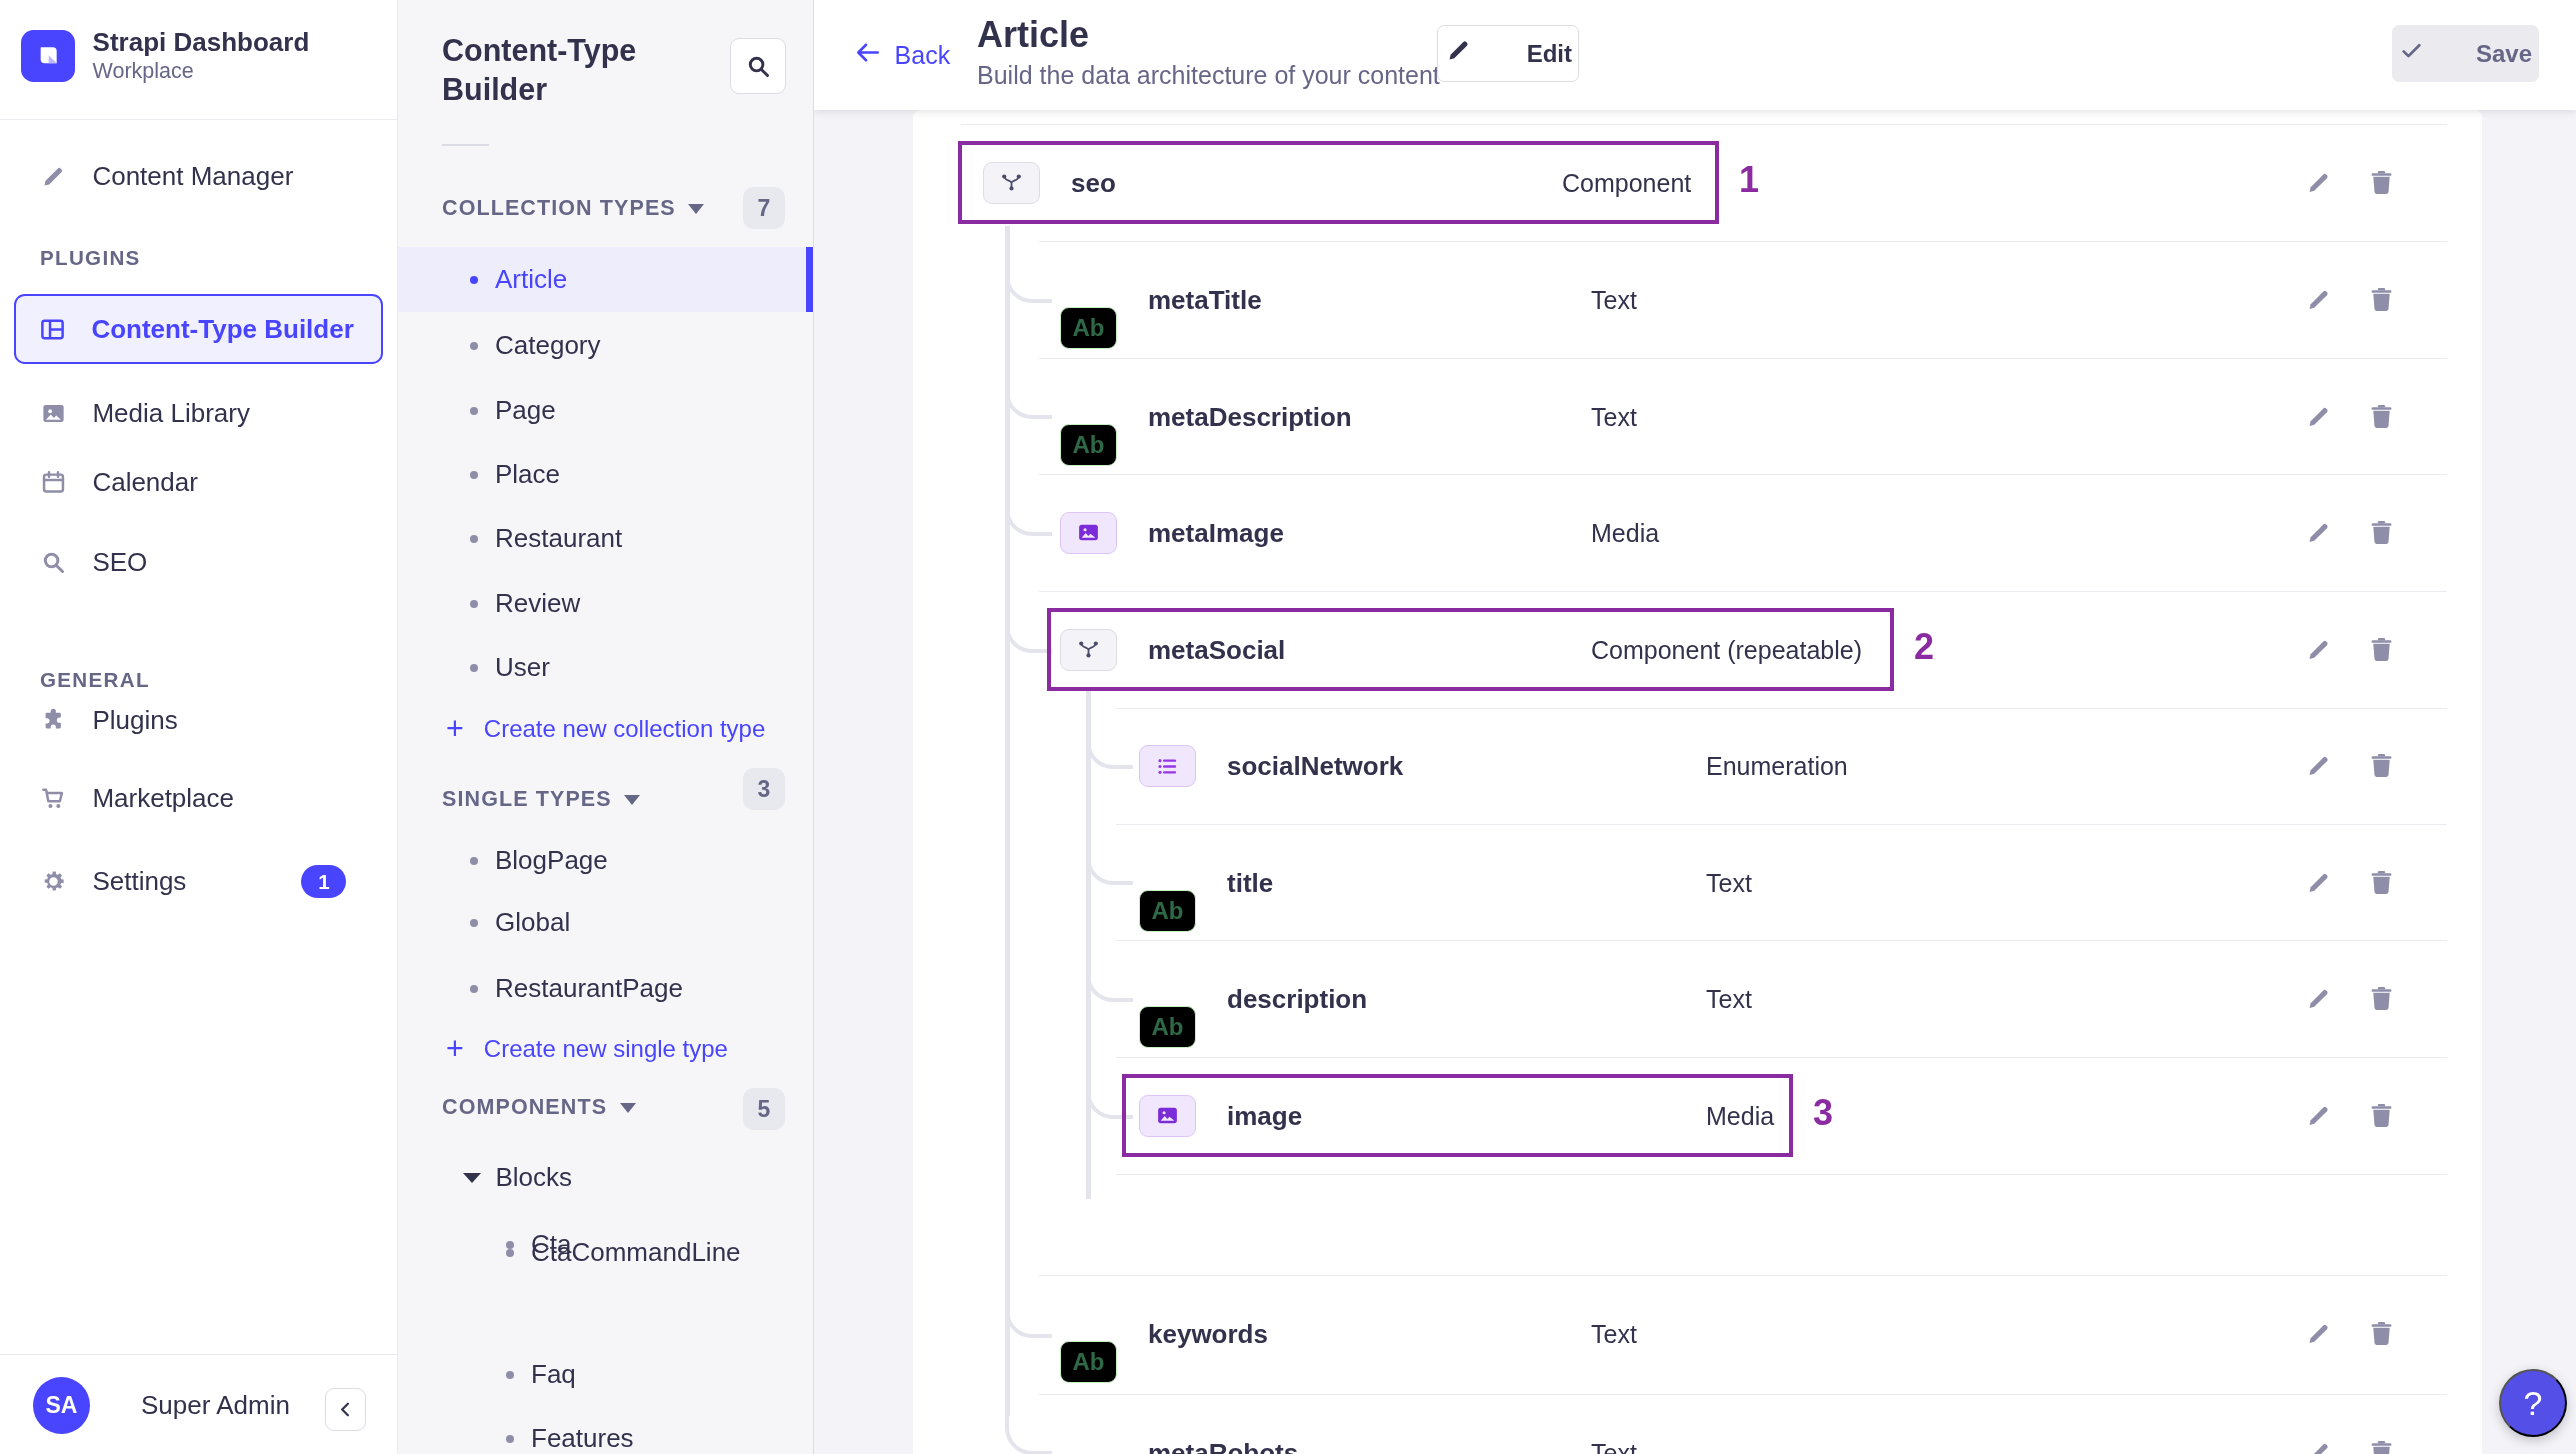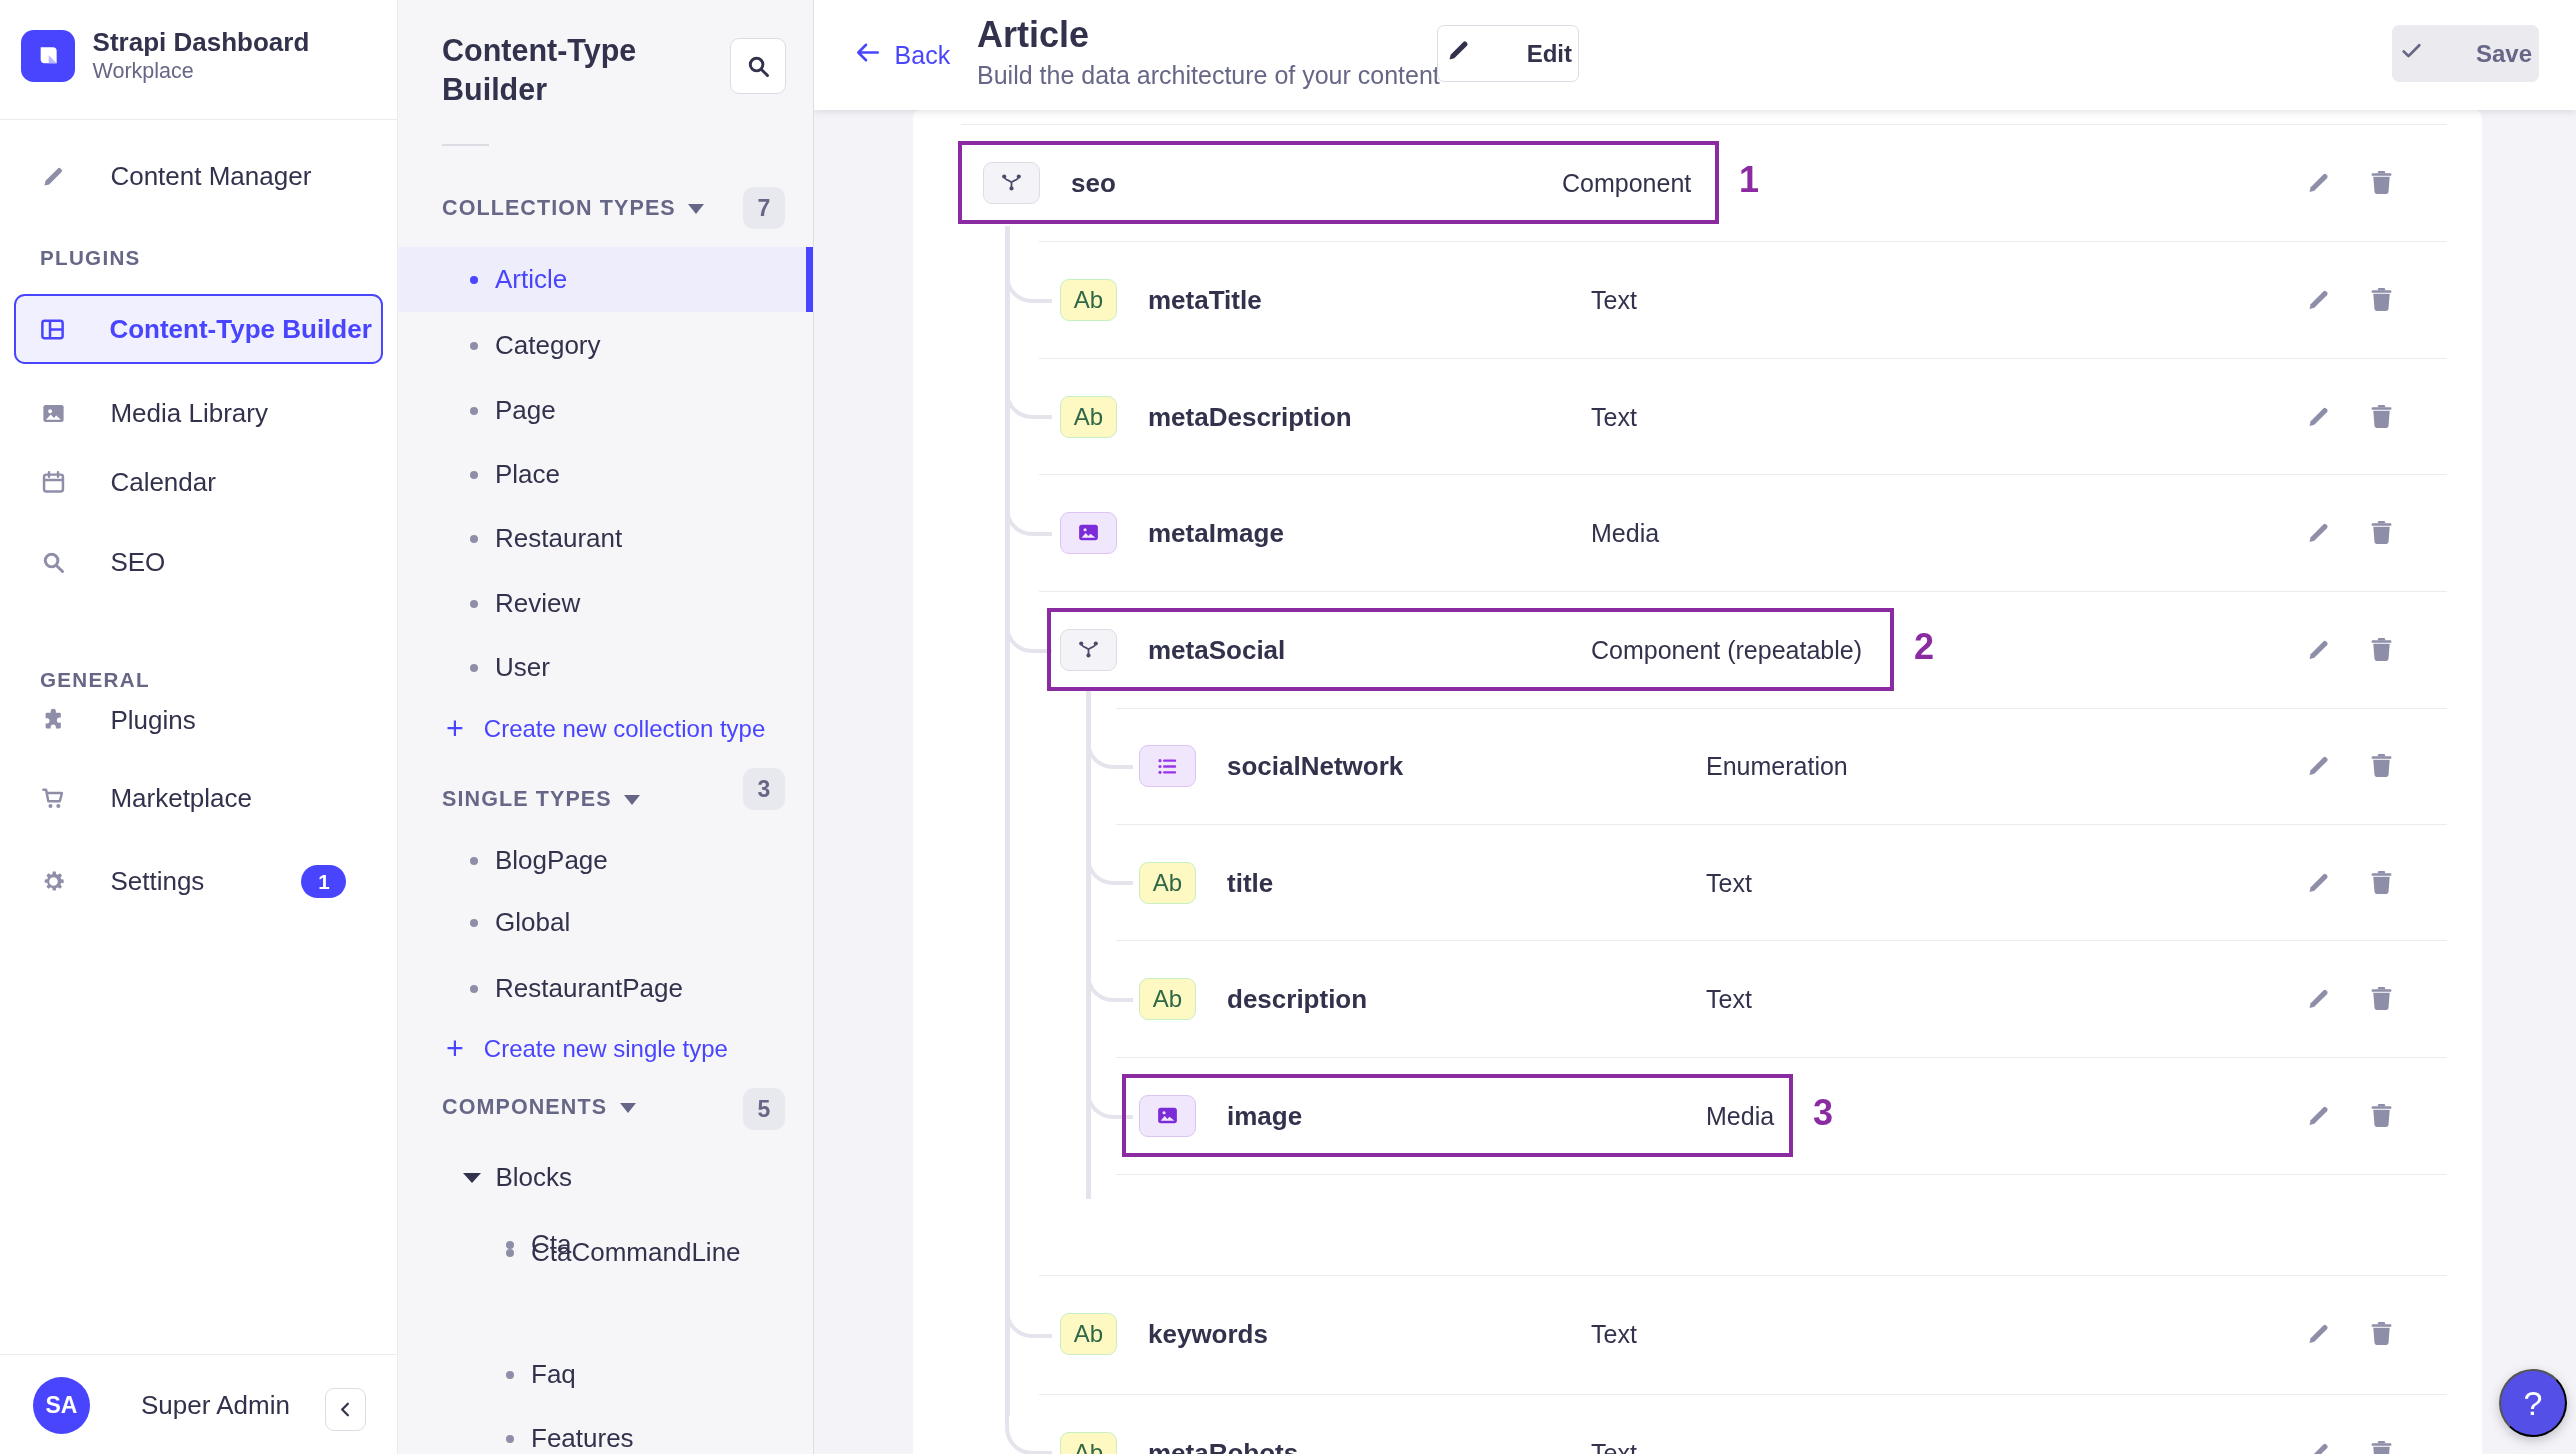--- a/index.html
+++ b/index.html
@@ -5,21 +5,21 @@
   html,body{margin:0;padding:0;background:#e8e8ee;}
   .stage{position:relative;width:2576px;height:1454px;overflow:hidden;background:#f4f4f8;
          font-family:"Liberation Sans",sans-serif;color:#32324d;}
   
   .leftnav{position:absolute;left:0;top:0;width:398px;height:1454px;background:#fff;border-right:0.9px solid #eaeaef;box-sizing:border-box;z-index:30;}
   .brand{position:absolute;left:20.6px;top:27px;display:flex;gap:18px;align-items:center;}
   .brand-logo{width:54px;height:52px;border-radius:12.6px;background:#4945ff;display:flex;align-items:center;justify-content:center;}
   .brand-title{font-size:26px;font-weight:700;color:#32324d;line-height:30.5px;}
   .brand-sub{font-size:21.5px;color:#666687;line-height:27px;}
   .hdiv{position:absolute;height:0.9px;background:#eaeaef;}
-  .nav-item{position:absolute;left:14.4px;width:369px;height:57px;display:flex;align-items:center;gap:43px;padding-left:26px;box-sizing:border-box;border-radius:10.8px;cursor:pointer;}
+  .nav-item{position:absolute;left:14.4px;width:369px;height:57px;display:flex;align-items:center;gap:25px;padding-left:26px;box-sizing:border-box;border-radius:10.8px;cursor:pointer;}
   .nav-item .nav-label{font-size:26px;font-weight:500;color:#32324d;}
   .nav-item.nav-active{background:#f0f0ff;border:2.7px solid #4945ff;height:70px;padding-left:23px;}
   .nav-item.nav-active .nav-label{color:#4945ff;font-weight:700;}
   .nav-header{position:absolute;left:40px;font-size:20.6px;font-weight:700;letter-spacing:1.3px;color:#666687;}
   .badge-pill{position:absolute;right:37px;width:45px;height:33px;border-radius:17px;background:#4945ff;color:#fff;font-size:20.6px;font-weight:700;display:flex;align-items:center;justify-content:center;}
   .user-row{position:absolute;left:0;top:1354px;width:398px;height:101px;border-top:0.9px solid #eaeaef;}
   .avatar{position:absolute;left:33px;top:21.5px;width:57px;height:57px;border-radius:50%;background:#4945ff;color:#fff;font-size:23px;font-weight:700;display:flex;align-items:center;justify-content:center;}
   .user-name{position:absolute;left:141px;top:0;height:101px;display:flex;align-items:center;font-size:26px;font-weight:500;color:#32324d;}
   .collapse-btn{position:absolute;left:325px;top:33px;width:39px;height:41px;border-radius:9px;border:0.9px solid #dcdce4;background:#fff;display:flex;align-items:center;justify-content:center;cursor:pointer;}
   
@@ -53,21 +53,21 @@
   .page-sub{position:absolute;left:163px;top:61px;font-size:25px;color:#666687;}
   .btn{position:absolute;top:25px;height:57px;border-radius:7.2px;display:inline-flex;align-items:center;justify-content:space-between;gap:12.6px;box-sizing:border-box;cursor:pointer;font-weight:600;}
   .btn-edit{left:623px;width:142px;background:#fff;border:0.9px solid #dcdce4;color:#32324d;font-size:24px;}
   .btn-add{left:1281px;width:280px;background:#ececfe;border:0.9px solid #cac9fa;color:#4945ff;font-size:24px;}
   .btn-save{left:1578px;width:147px;background:#eaeaef;border:0.9px solid #eaeaef;color:#666687;font-size:24px;}
   .card{position:absolute;left:913px;top:110px;width:1569px;height:1344px;background:#fff;border-radius:7.2px 7.2px 0 0;overflow:hidden;z-index:10;}
   .row-div{position:absolute;height:0.9px;background:#eaeaef;z-index:2;}
   .frow{position:absolute;left:0;width:1569px;z-index:3;}
   .ficon{position:absolute;width:57px;height:42px;border-radius:9px;top:50%;transform:translateY(-50%);display:flex;align-items:center;justify-content:center;box-sizing:border-box;}
   .ficon.component{background:#f4f4f8;border:0.9px solid #dcdce4;}
-  .ficon.text{background:#fef9c3;border:0.9px solid #c6f0c2;font-size:24px;font-weight:400;color:#2f6846;}
+  .ficon.text{background:#000000;border:0.9px solid #c6f0c2;font-size:24px;font-weight:700;color:#2f6846;margin-top:28px;}
   .ficon.enum,.ficon.media{background:#f1e7fd;border:0.9px solid #dcc5f5;}
   .fname{position:absolute;top:50%;transform:translateY(-50%);font-size:26px;font-weight:700;color:#32324d;}
   .ftype{position:absolute;top:50%;transform:translateY(-50%);font-size:25px;color:#32324d;}
   .icon-btn{position:absolute;top:50%;transform:translateY(-50%);width:39px;height:39px;display:flex;align-items:center;justify-content:center;cursor:pointer;background:none;border:none;padding:0;}
   .tree-seg{position:absolute;background:#e4e4ed;width:4.5px;z-index:1;}
   .tree-arc{position:absolute;width:47px;height:41px;border-left:4.5px solid #e4e4ed;border-bottom:4.5px solid #e4e4ed;border-bottom-left-radius:27px;box-sizing:border-box;z-index:1;}
   .annot-box{position:absolute;border:4.5px solid #8a2ba2;box-sizing:border-box;z-index:6;pointer-events:none;}
   .annot-num{position:absolute;font-size:36px;font-weight:700;color:#8a2ba2;z-index:6;}
   .add-circle{position:absolute;width:50px;height:50px;border-radius:50%;background:#d9d9e2;display:flex;align-items:center;justify-content:center;top:50%;transform:translateY(-50%);cursor:pointer;border:none;}
   .add-label{position:absolute;top:50%;transform:translateY(-50%);font-size:25px;font-weight:600;color:#32324d;}

